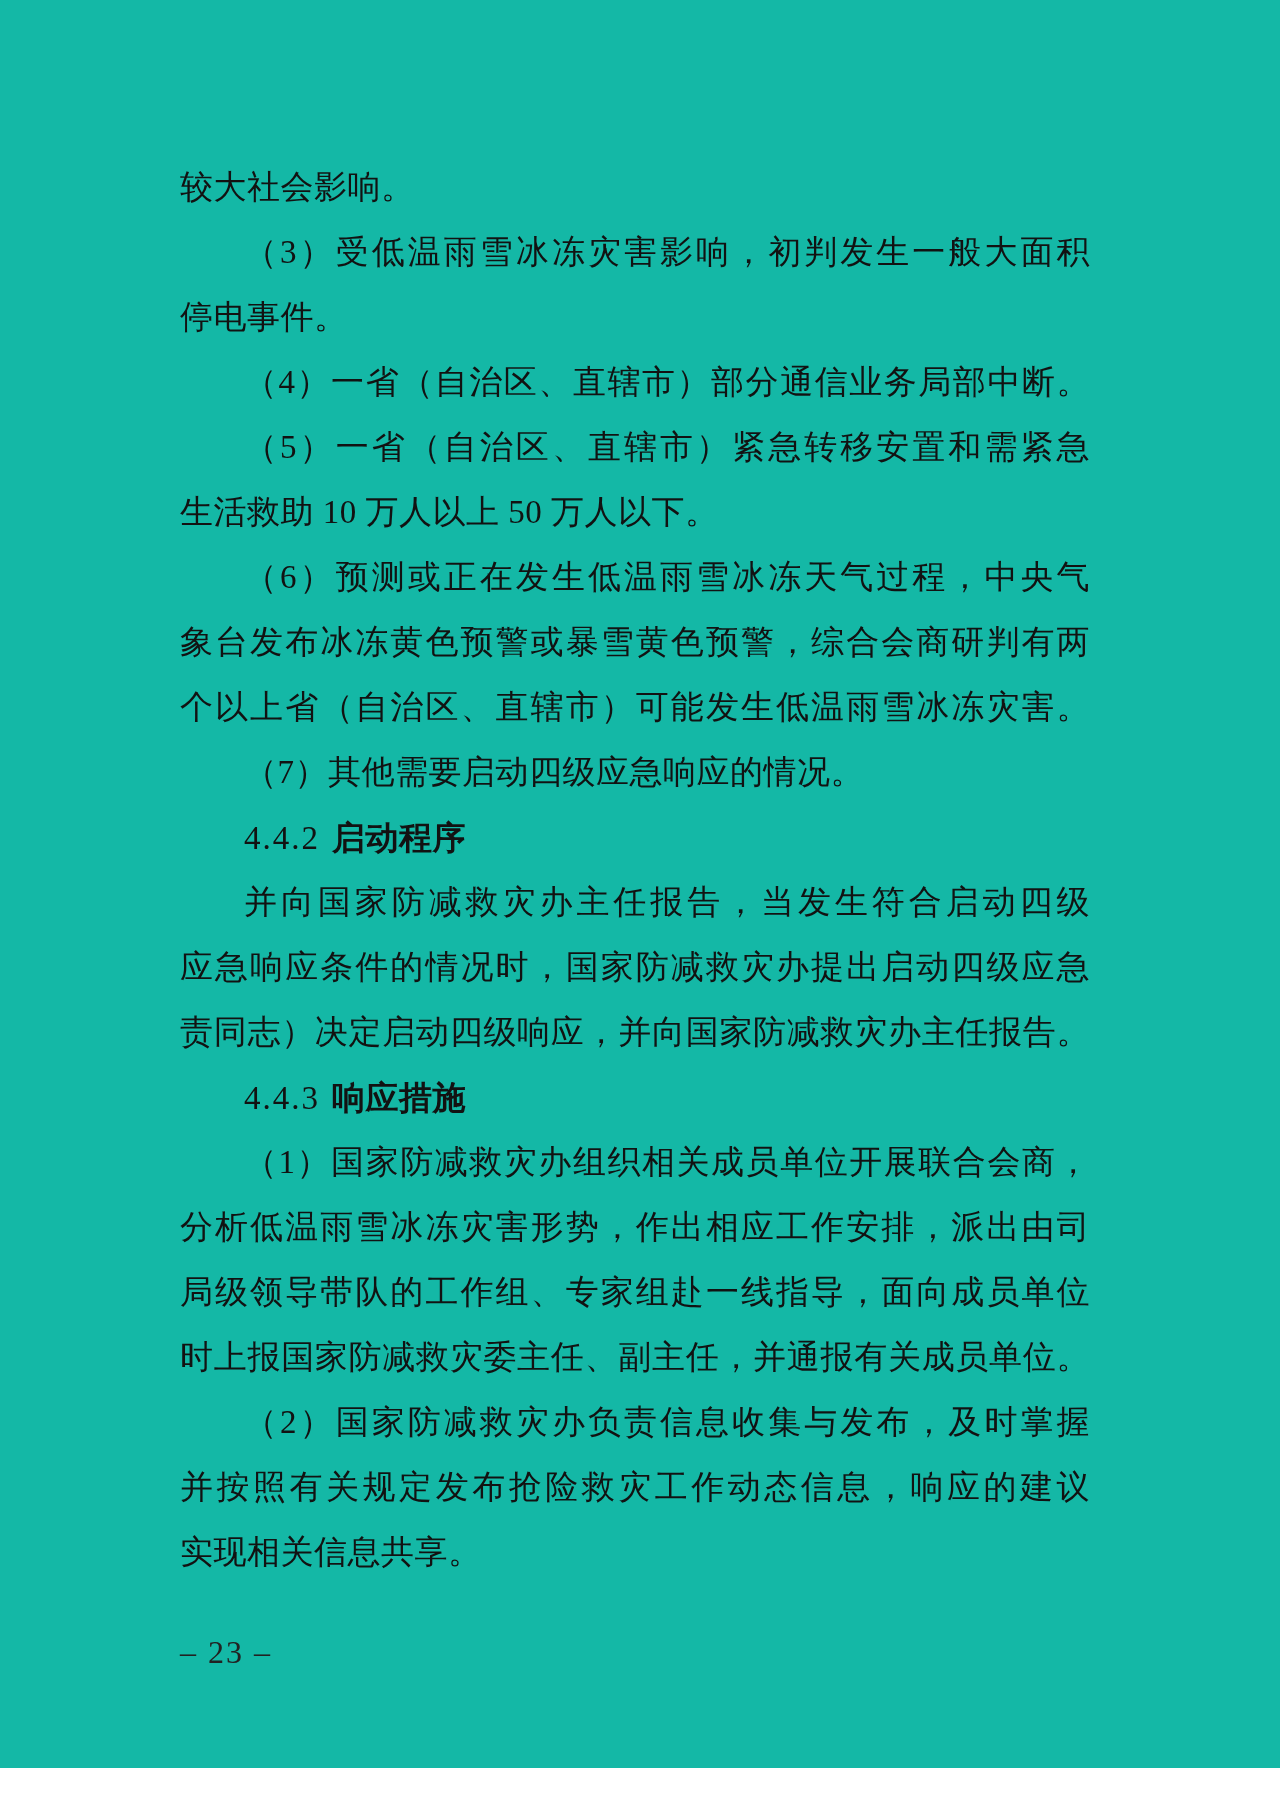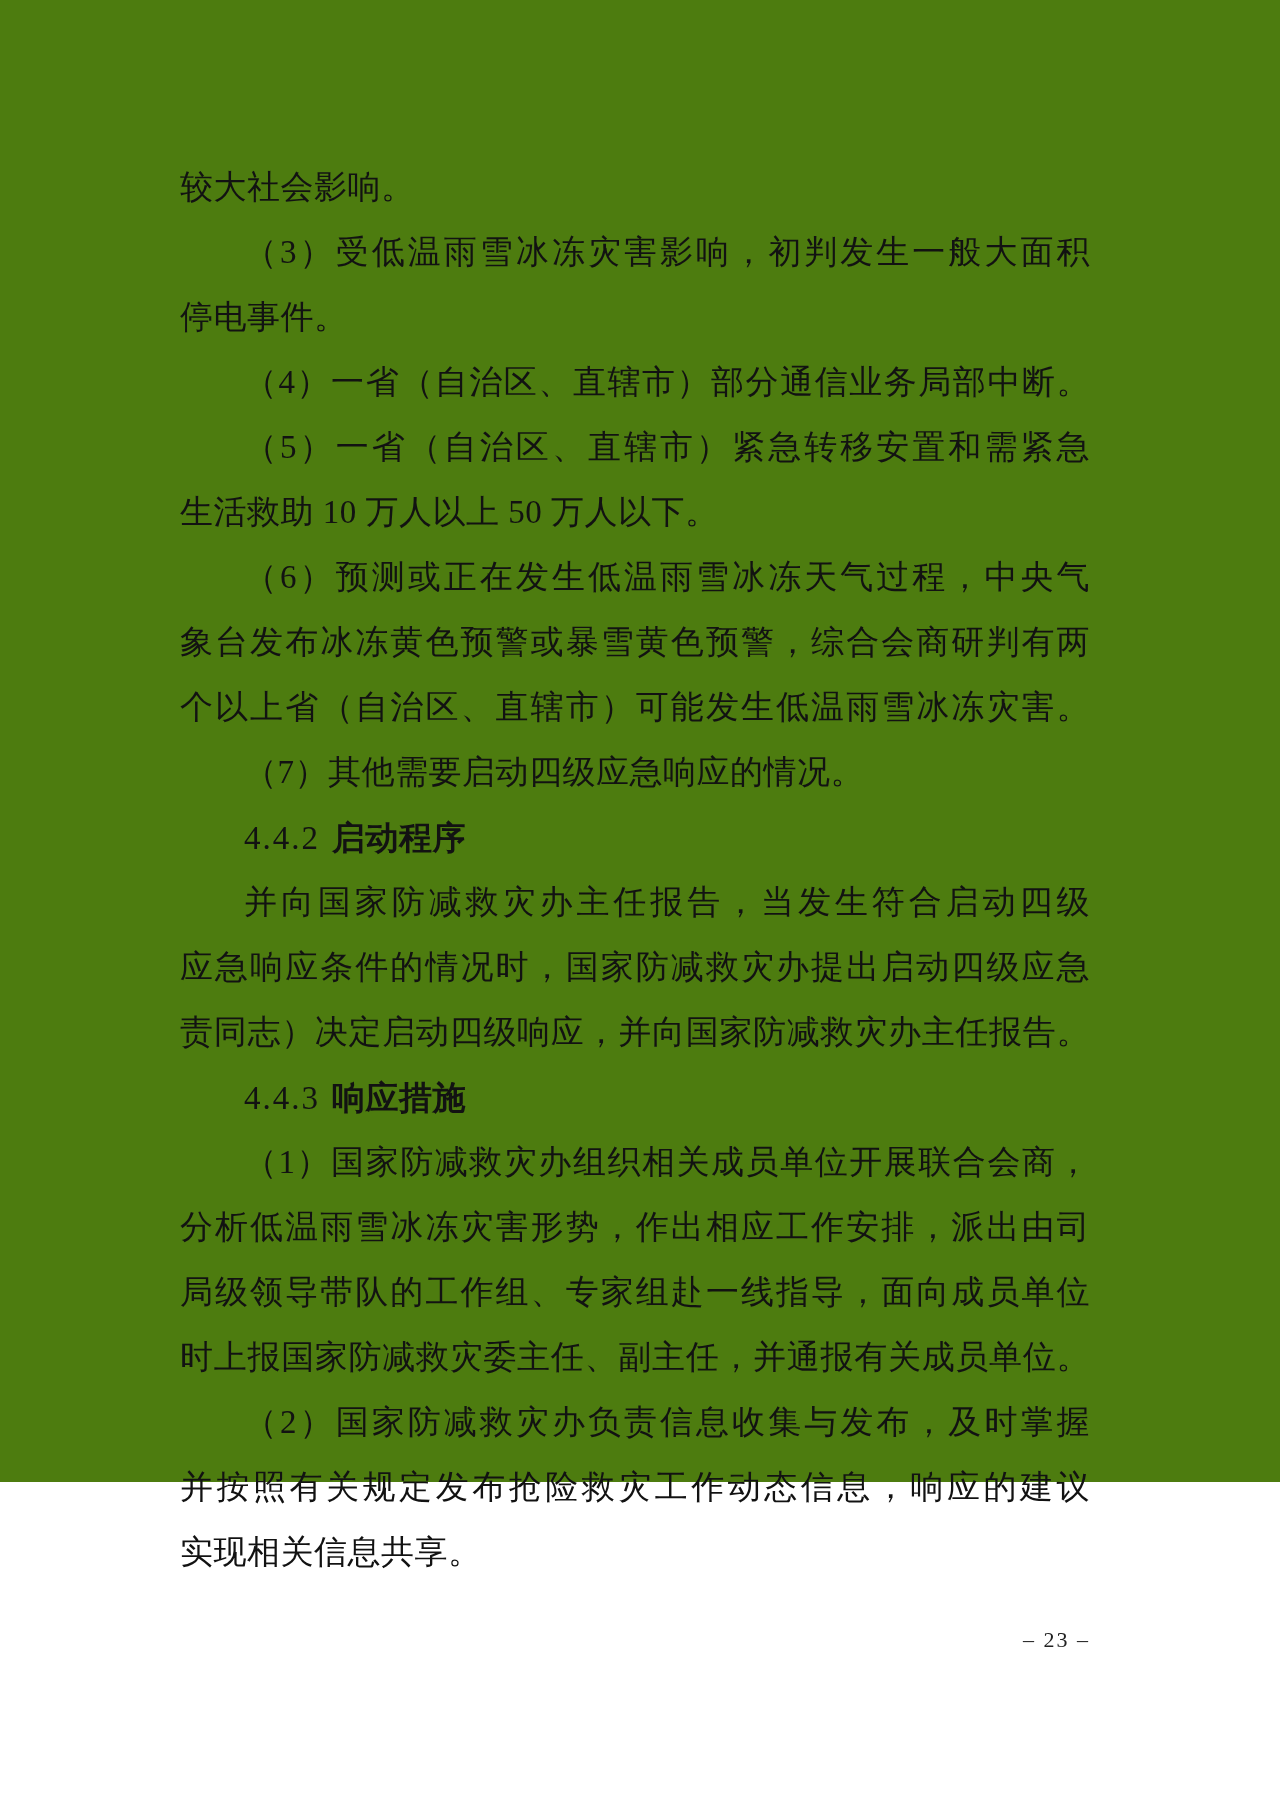--- a/index.html
+++ b/index.html
@@ -10,23 +10,23 @@
   body {
     width: 1280px;
     height: 1809px;
     overflow: hidden;
     font-family: "Liberation Serif", "DejaVu Serif", serif;
     color: #121212;
   }
   .page {
     box-sizing: border-box;
     width: 1280px;
-    height: 1482px;
+    height: 1768px;
     padding: 155px 190px 16px 180px;
-    background: #4d7c0f;
+    background: #14b8a6;
   }
   .textblock {
     width: 910px;
   }
   .ln {
     font-size: 33px;
     line-height: 65px;
     height: 65px;
     white-space: nowrap;
     letter-spacing: 0.5px;
@@ -41,24 +41,24 @@
   .heading .hnum {
     font-weight: normal;
     letter-spacing: 2px;
   }
   .heading .htitle {
     font-family: "Liberation Sans", "DejaVu Sans", sans-serif;
     font-weight: bold;
     margin-left: 12px;
   }
   .footer {
-    margin-top: 40px;
+    margin-top: 52px;
     width: 910px;
-    text-align: right;
-    font-size: 22px;
+    text-align: left;
+    font-size: 32px;
     line-height: 30px;
     color: #222222;
     letter-spacing: 2px;
   }
 </style>
 </head>
 <body>
 
 <div class="page">
   <div class="textblock">

